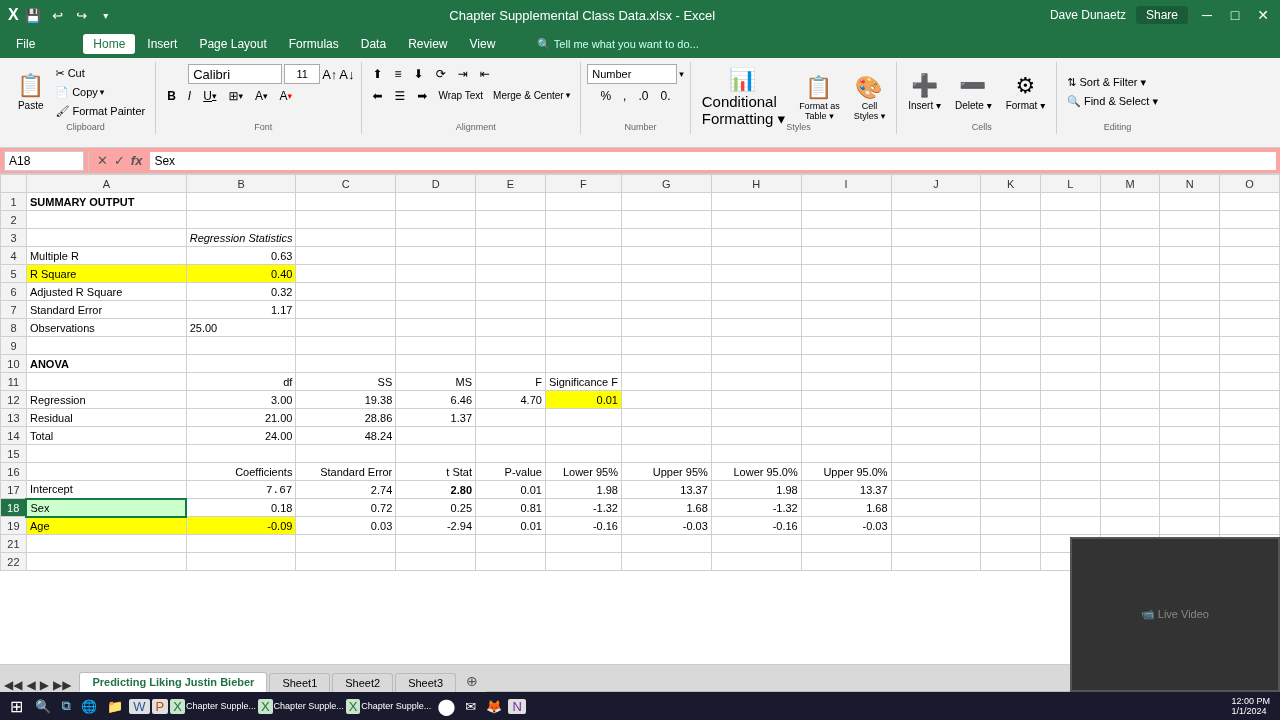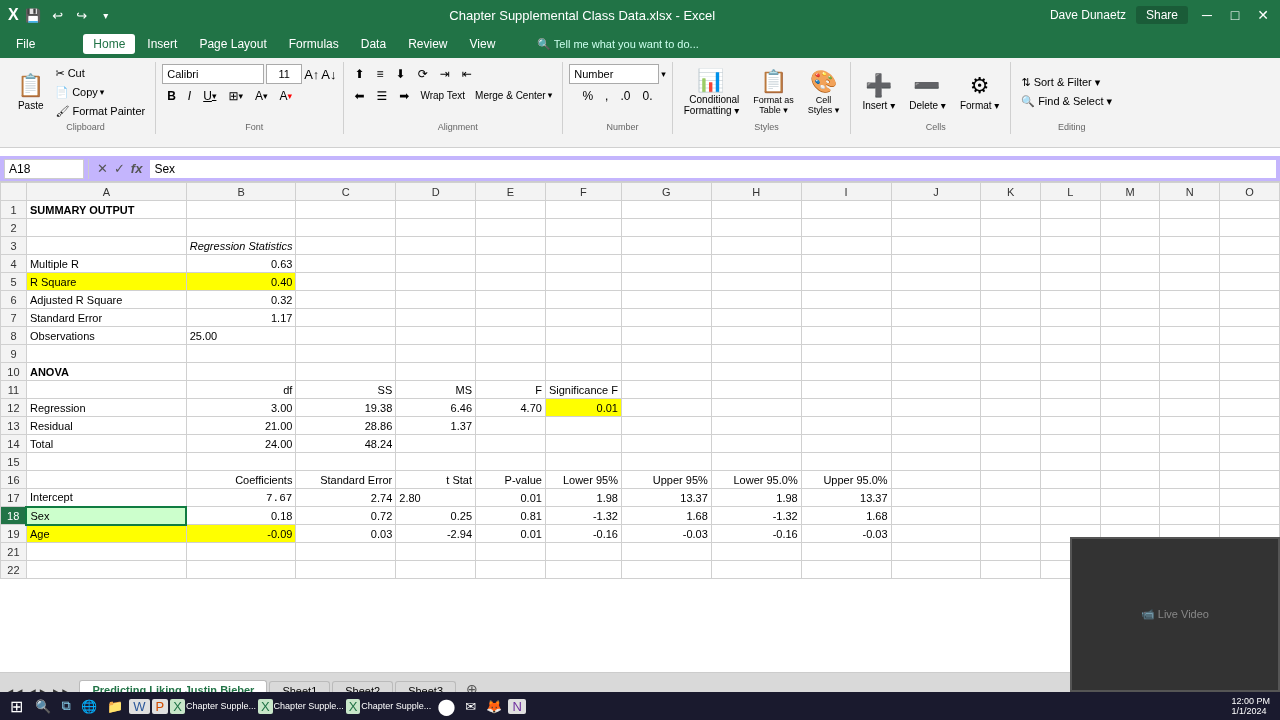--- a/index.html
+++ b/index.html
@@ -43,27 +43,26 @@
     #ribbon {
       background: #f3f3f3;
       border-bottom: 1px solid #d0d0d0;
       padding: 4px 6px 2px;
       min-height: 90px;
     }
 
     
     #formula-bar {
       height: 26px;
-      background: #c4b5fd;
+      background: #fca5a5;
       border-bottom: 1px solid #ccc;
       display: flex;
       align-items: center;
       padding: 0 4px;
       gap: 4px;
-      margin-top: 8px;
     }
     #name-box {
       width: 80px;
       border: 1px solid #ccc;
       padding: 2px 4px;
       font-size: 12px;
       height: 20px;
     }
     #formula-divider { width: 1px; height: 20px; background: #ccc; }
     #formula-icons { display: flex; gap: 6px; padding: 0 4px; color: #555; font-size: 13px; }
@@ -187,25 +186,26 @@
     
     .font-size-box {
       width: 36px;
       height: 20px;
       border: 1px solid #aaa;
       text-align: center;
       font-size: 11px;
       padding: 1px;
     }
     .font-name-box {
-      width: 102px;
+      width: 94px;
       height: 20px;
       border: 1px solid #aaa;
-      font-size: 11px;
+      font-size: 13px;
       padding: 1px 4px;
+      margin-left: 26px;
     }
     .number-format-box {
       width: 90px;
       height: 20px;
       border: 1px solid #aaa;
       font-size: 11px;
       padding: 1px 4px;
     }
     .format-btn {
       padding: 1px 4px;
@@ -365,21 +365,21 @@
           <span class="format-btn">0.</span>
         </div>
       </div>
       <div class="rb-group-label">Number</div>
     </div>
 
     <div class="rb-group">
       <div class="rb-group-inner" style="gap:4px;">
         <div class="rb-big-btn">
           <span class="big-icon">📊</span>
-          <span style="font-size:10px; text-align:right;">Conditional<br>Formatting ▾</span>
+          <span style="font-size:15px; text-align:left;">Conditional<br>Formatting ▾</span>
         </div>
         <div class="rb-big-btn">
           <span class="big-icon">📋</span>
           <span style="font-size:9px; text-align:center;">Format as<br>Table ▾</span>
         </div>
         <div class="rb-big-btn">
           <span class="big-icon">🎨</span>
           <span style="font-size:9px; text-align:center;">Cell<br>Styles ▾</span>
         </div>
       </div>
@@ -738,21 +738,21 @@
             <td style="text-align: right;"></td>
             <td style="text-align: right;"></td>
             <td style="text-align: right;"></td>
             <td style="text-align: right;"></td>
           </tr>
           <tr>
             <th class="row-header">17</th>
             <td>Intercept</td>
             <td style="text-align: right; font-family: Liberation Mono, monospace;">7.67</td>
             <td style="text-align: right;">2.74</td>
-            <td style="">2.80</td>
+            <td style="text-align: right; font-weight: bold;">2.80</td>
             <td style="text-align: right;">0.01</td>
             <td style="text-align: right;">1.98</td>
             <td style="text-align: right;">13.37</td>
             <td style="text-align: right;">1.98</td>
             <td style="text-align: right;">13.37</td>
             <td></td>
             <td></td>
             <td></td>
             <td></td>
             <td></td>

